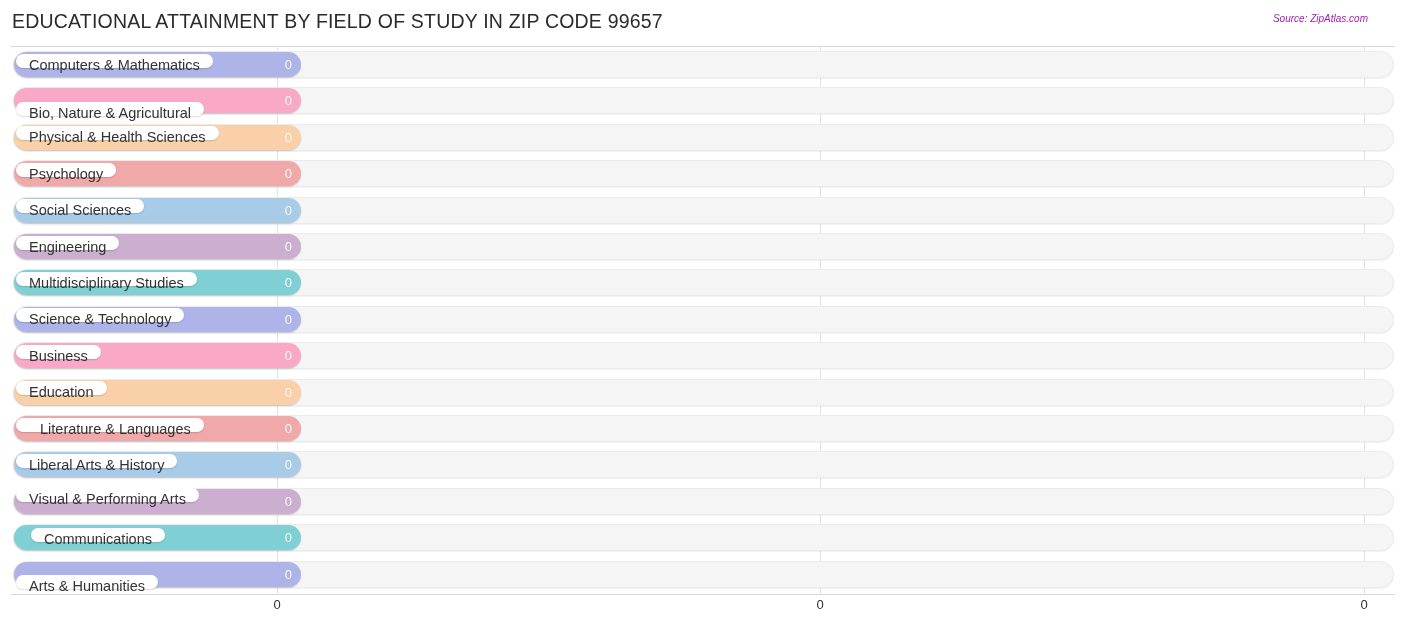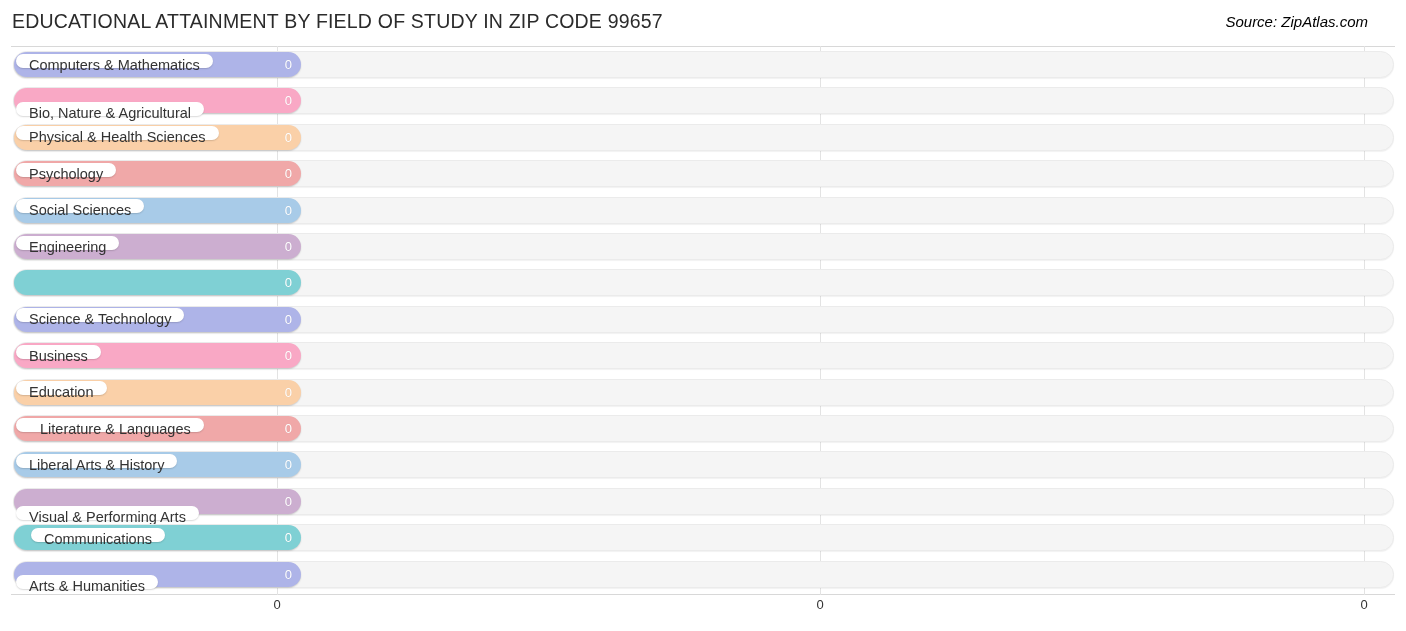--- a/index.html
+++ b/index.html
@@ -29,23 +29,23 @@
     font-size: 19.5px;
     letter-spacing: 0.2px;
     color: #2b2b2b;
     white-space: nowrap;
     font-weight: normal;
   }
   .source-note {
     position: absolute;
     right: 10px;
     top: 13px;
-    font-size: 15px;
+    font-size: 10px;
     font-style: italic;
-    color: #000000;
+    color: #a21caf;
     white-space: nowrap;
   }
 
   
   .plot {
     position: absolute;
     left: 0;
     top: 46px;
     width: 1406px;
     height: 549px;
@@ -196,20 +196,21 @@
         <div class="bar" style="width: 287px; background: rgb(204, 174, 208);">
           <span class="bar-value">0</span>
         </div>
         <div class="label-pill" style="top: 5.5px;">Engineering</div>
       </div>
       <div class="row" style="top: 220.4px;">
         <div class="track"></div>
         <div class="bar" style="width: 287px; background: rgb(127, 208, 212);">
           <span class="bar-value">0</span>
         </div>
+        <div class="label-pill" style="top: 5.5px;">Multidisciplinary Studies</div>
       </div>
       <div class="row" style="top: 256.8px;">
         <div class="track"></div>
         <div class="bar" style="width: 287px; background: rgb(174, 180, 232);">
           <span class="bar-value">0</span>
         </div>
         <div class="label-pill" style="top: 5.5px;">Science &amp; Technology</div>
       </div>
       <div class="row" style="top: 293.2px;">
         <div class="track"></div>
@@ -237,21 +238,21 @@
         <div class="bar" style="width: 287px; background: rgb(168, 203, 232);">
           <span class="bar-value">0</span>
         </div>
         <div class="label-pill" style="top: 5.5px;">Liberal Arts &amp; History</div>
       </div>
       <div class="row" style="top: 438.8px;">
         <div class="track"></div>
         <div class="bar" style="width: 287px; background: rgb(204, 174, 208);">
           <span class="bar-value">0</span>
         </div>
-        <div class="label-pill" style="top: 21px;">Visual &amp; Performing Arts</div>
+        <div class="label-pill" style="top: 3px;">Visual &amp; Performing Arts</div>
       </div>
       <div class="row" style="top: 475.2px;">
         <div class="track"></div>
         <div class="bar" style="width: 287px; background: rgb(127, 208, 212);">
           <span class="bar-value">0</span>
         </div>
         <div class="label-pill" style="top: 7px; margin-left: 15px;">Communications</div>
       </div>
       <div class="row" style="top: 511.6px;">
         <div class="track"></div>

